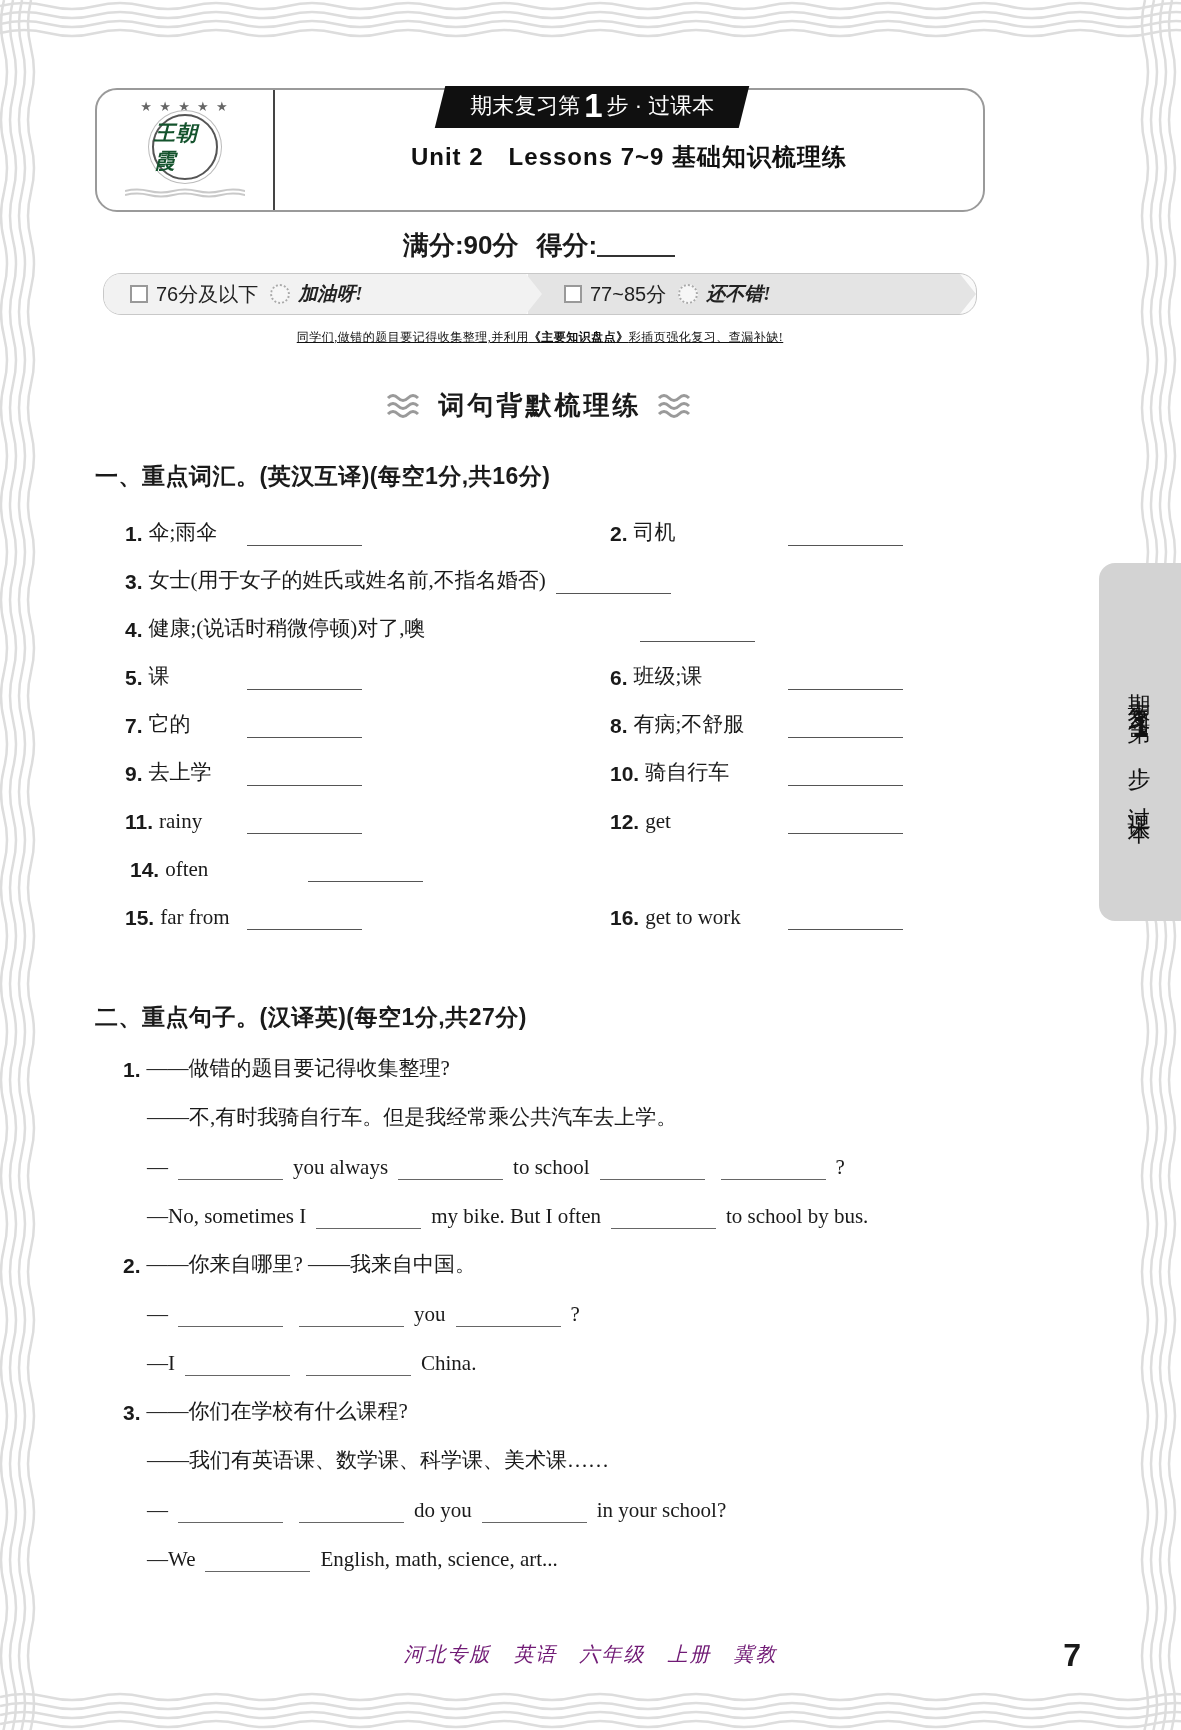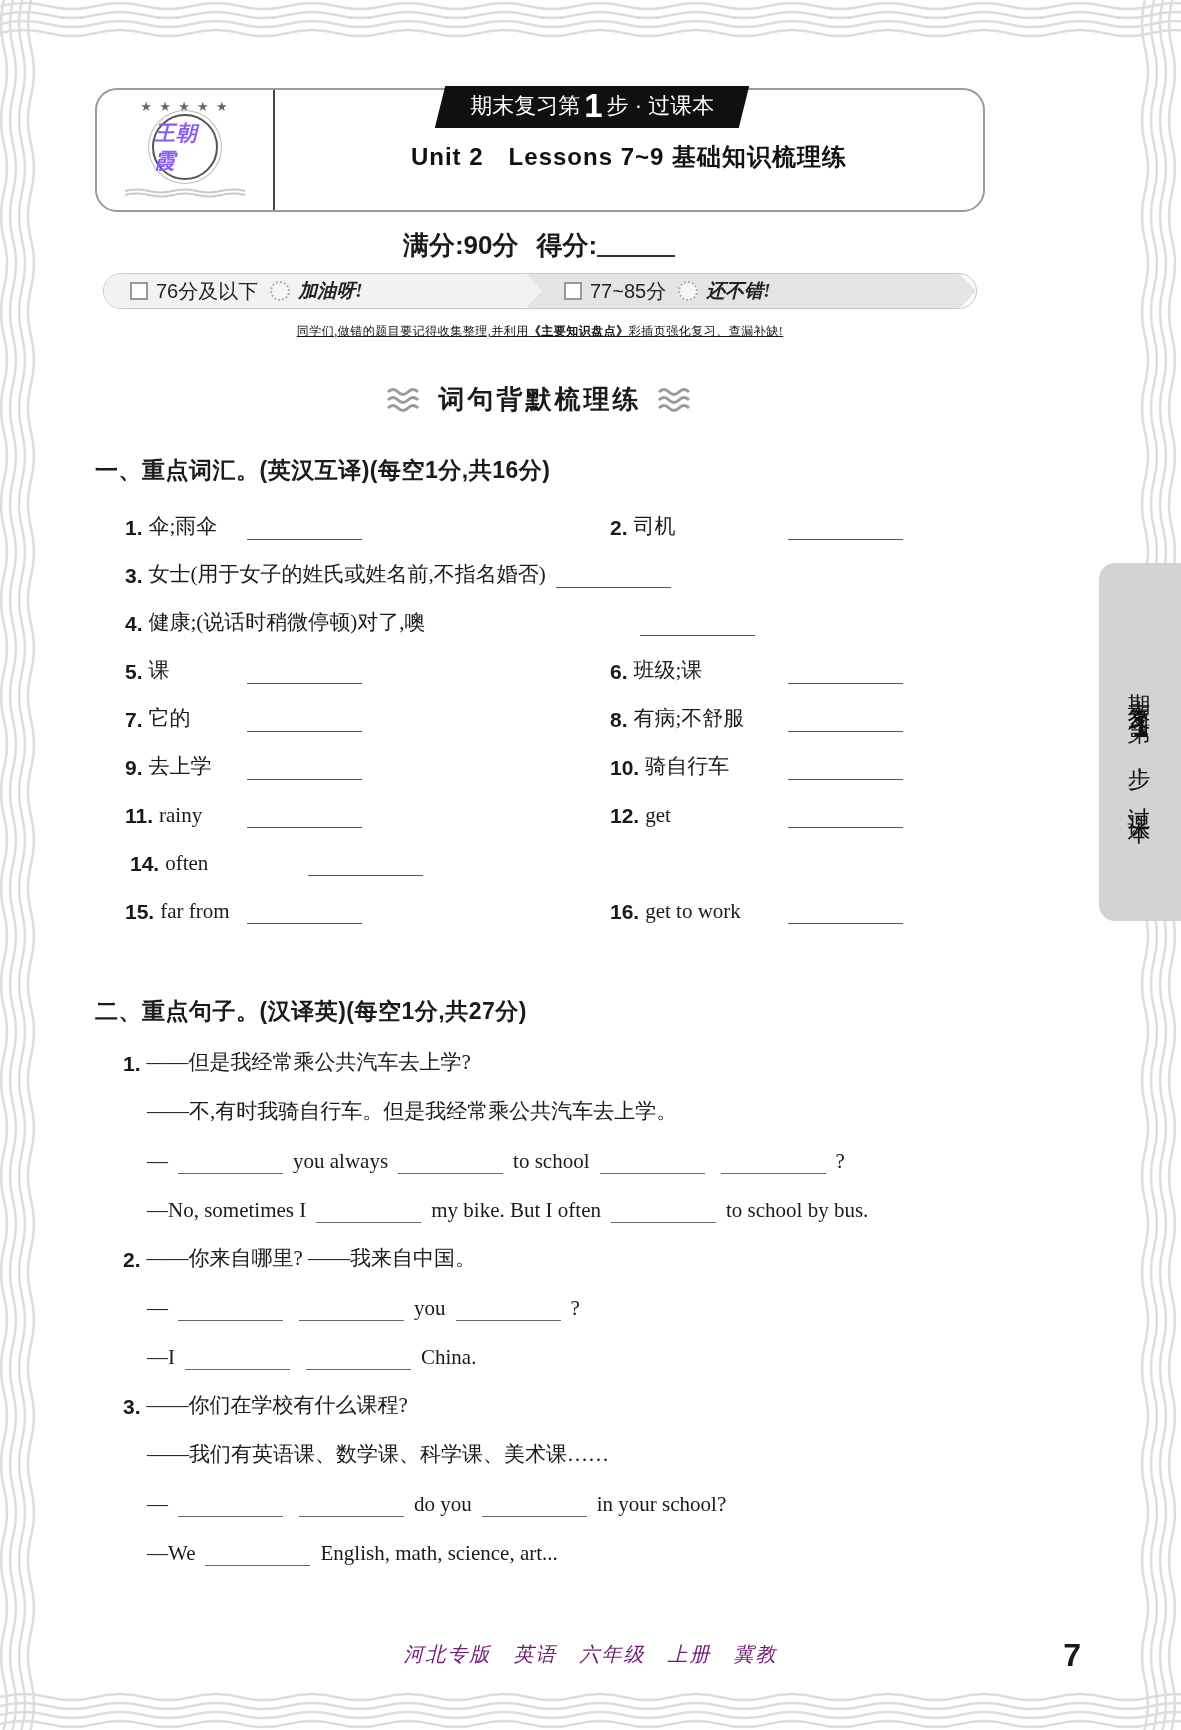--- a/index.html
+++ b/index.html
@@ -20,21 +20,21 @@
     width:178px; border-right:2px solid #444; border-radius:20px 0 0 20px;
     display:flex; flex-direction:column; align-items:center; justify-content:center;
     padding-top:4px; overflow:hidden;
   }
   .logo-stars { font-size:13px; color:#666; letter-spacing:2px; line-height:12px; }
   .logo-circle {
     width:66px; height:66px; border:2px solid #555; border-radius:50%;
     display:flex; align-items:center; justify-content:center; margin-top:1px;
     box-shadow:0 0 0 3px #fff, 0 0 0 4px #bbb;
   }
-  .logo-brand { font-family:"Liberation Serif",serif; font-style:italic; font-weight:bold; font-size:21px; color:#8b5cf6; letter-spacing:1px; }
+  .logo-brand { font-family:"Liberation Serif",serif; font-style:italic; font-weight:bold; font-size:21px; color:#14532d; letter-spacing:1px; }
   .logo-waves { margin-top:3px; }
   .title-cell { flex:1; display:flex; align-items:center; justify-content:center; padding-top:14px; }
   .main-title {
     font-family:"Liberation Sans","DejaVu Sans",sans-serif; font-weight:bold;
     font-size:24px; letter-spacing:1px; color:#111;
   }
   .banner {
     position:absolute; top:-4px; left:50%; margin-left:-100px;
     background:#101010; color:#fff; padding:5px 30px 7px 30px;
     transform:skewX(-14deg); z-index:3;
@@ -48,21 +48,21 @@
   
   .score-line {
     margin-top:16px; text-align:center; font-family:"Liberation Sans",sans-serif;
     font-weight:bold; font-size:26px; padding-right:2px;
   }
   .score-blank { display:inline-block; width:78px; border-bottom:2px solid #333; height:18px; vertical-align:-3px; }
   .score-gap { display:inline-block; width:18px; }
 
   
   .band {
-    margin:10px 8px 0 8px; height:36px; border:1px solid #c8c8c8; border-radius:18px;
+    margin:10px 8px 0 8px; height:42px; border:1px solid #c8c8c8; border-radius:18px;
     display:flex; overflow:hidden; background:#fafafa;
   }
   .band-seg {
     flex:1; display:flex; align-items:center; gap:8px; padding-left:26px;
     font-family:"Liberation Sans",sans-serif; font-size:20px; color:#222;
     position:relative;
   }
   .band-seg.s1 { background:#f2f2f2; clip-path:polygon(0 0,calc(100% - 16px) 0,100% 50%,calc(100% - 16px) 100%,0 100%); z-index:3; }
   .band-seg.s2 { background:#e4e4e4; margin-left:-14px; padding-left:36px; clip-path:polygon(0 0,calc(100% - 16px) 0,100% 50%,calc(100% - 16px) 100%,0 100%); z-index:2; }
   .band-seg.s3 { background:#d6d6d6; margin-left:-14px; padding-left:36px; z-index:1; }
@@ -362,21 +362,21 @@
           <span class="blank"></span>
       </div>
     </div>
   </div>
 
   <div class="part-heading p2">二、重点句子。(汉译英)(每空1分,共27分)</div>
 
   <div class="sent-block">
     <div class="sline num">
         <span class="sno">1.</span>
-        <span class="seg">——但是我经常乘公共汽车去上学?</span>
+        <span class="seg">——做错的题目要记得收集整理?</span>
       </div>
     <div class="sline cont">
         <span class="seg">——不,有时我骑自行车。但是我经常乘公共汽车去上学。</span>
       </div>
     <div class="sline cont">
       <span class="seg">—</span>
         <span class="blank"></span>
         <span class="seg">you always</span>
         <span class="blank"></span>
         <span class="seg">to school</span>

